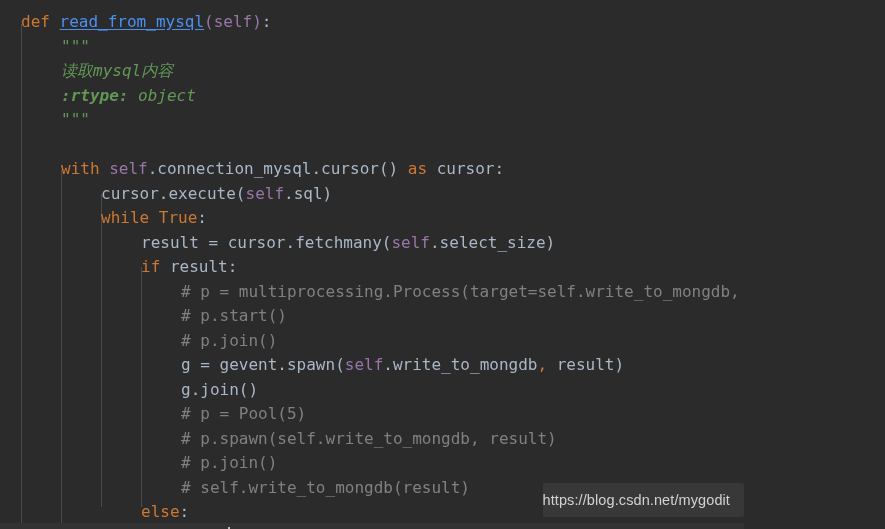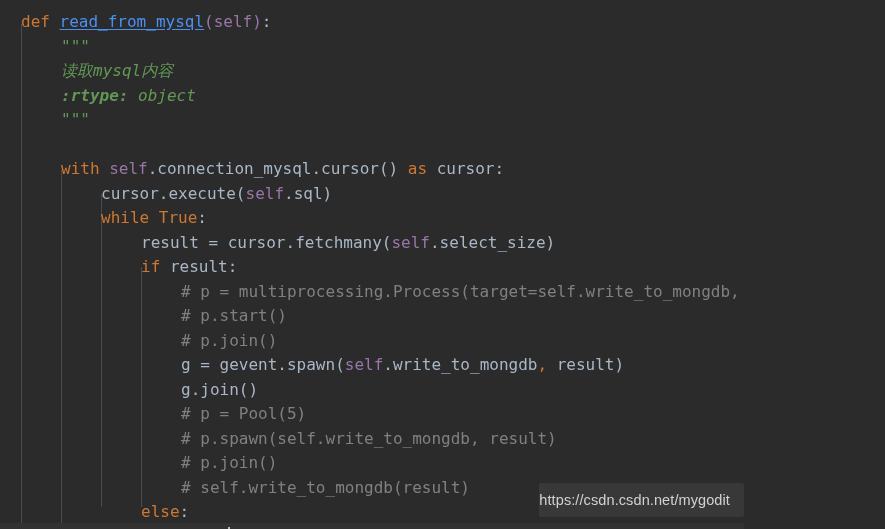--- a/index.html
+++ b/index.html
@@ -119,16 +119,16 @@
       <div class="guide" style="left: 21px; top: 24px; height: 505px;"></div>
       <div class="guide" style="left: 61px; top: 170px; height: 359px;"></div>
       <div class="guide" style="left: 101px; top: 194px; height: 313px;"></div>
       <div class="guide" style="left: 141px; top: 267px; height: 240px;"></div>
       <div class="current-line-band" style="top: 522.5px;"></div>
     </div>
 
   <div class="code"><div class="line" style="position: absolute; top: 10px; left: 21px;"><span class="kw">def</span><span class="plain"> </span><span class="fn">read_from_mysql</span><span class="punc">(</span><span class="self">self</span><span class="punc">)</span><span class="plain">:</span></div><div class="line" style="position: absolute; top: 34.5px; left: 61px;"><span class="doc">"""</span></div><div class="line" style="position: absolute; top: 59px; left: 61px;"><span class="doc">读取mysql内容</span></div><div class="line" style="position: absolute; top: 83.5px; left: 61px;"><span class="doctag">:rtype:</span><span class="doc"> object</span></div><div class="line" style="position: absolute; top: 108px; left: 61px;"><span class="doc">"""</span></div><div class="line" style="position: absolute; top: 132.5px; left: 21px;"></div><div class="line" style="position: absolute; top: 157px; left: 61px;"><span class="kw">with</span><span class="plain"> </span><span class="self">self</span><span class="plain">.connection_mysql.cursor() </span><span class="kw">as</span><span class="plain"> cursor:</span></div><div class="line" style="position: absolute; top: 181.5px; left: 101px;"><span class="plain">cursor.execute(</span><span class="self">self</span><span class="plain">.sql)</span></div><div class="line" style="position: absolute; top: 206px; left: 101px;"><span class="kw">while</span><span class="plain"> </span><span class="kw">True</span><span class="plain">:</span></div><div class="line" style="position: absolute; top: 230.5px; left: 141px;"><span class="plain">result = cursor.fetchmany(</span><span class="self">self</span><span class="plain">.select_size)</span></div><div class="line" style="position: absolute; top: 255px; left: 141px;"><span class="kw">if</span><span class="plain"> result:</span></div><div class="line" style="position: absolute; top: 279.5px; left: 181px;"><span class="cmt"># p = multiprocessing.Process(target=self.write_to_</span><span class="cmt squiggle">mongdb</span><span class="cmt">, args=(result</span></div><div class="line" style="position: absolute; top: 304px; left: 181px;"><span class="cmt"># p.start()</span></div><div class="line" style="position: absolute; top: 328.5px; left: 181px;"><span class="cmt"># p.join()</span></div><div class="line" style="position: absolute; top: 353px; left: 181px;"><span class="plain">g = gevent.spawn(</span><span class="self">self</span><span class="plain">.write_to_mongdb</span><span class="comma">,</span><span class="plain"> result)</span></div><div class="line" style="position: absolute; top: 377.5px; left: 181px;"><span class="plain">g.join()</span></div><div class="line" style="position: absolute; top: 402px; left: 181px;"><span class="cmt"># p = Pool(5)</span></div><div class="line" style="position: absolute; top: 426.5px; left: 181px;"><span class="cmt"># p.spawn(self.write_to_</span><span class="cmt squiggle">mongdb</span><span class="cmt">, result)</span></div><div class="line" style="position: absolute; top: 451px; left: 181px;"><span class="cmt"># p.join()</span></div><div class="line" style="position: absolute; top: 475.5px; left: 181px;"><span class="cmt"># self.write_to_</span><span class="cmt squiggle">mongdb</span><span class="cmt">(result)</span></div><div class="line" style="position: absolute; top: 500px; left: 141px;"><span class="kw">else</span><span class="plain">:</span></div><div class="line" style="position: absolute; top: 524.5px; left: 181px;"><span class="kw">break</span><span class="caret"></span></div></div>
 
   <div class="watermark-bar">
-    <span class="watermark-text">https://csdn.csdn.net/mygodit</span>
+    <span class="watermark-text">https://blog.csdn.net/mygodit</span>
   </div>
 
 </div>
 
 </body></html>

